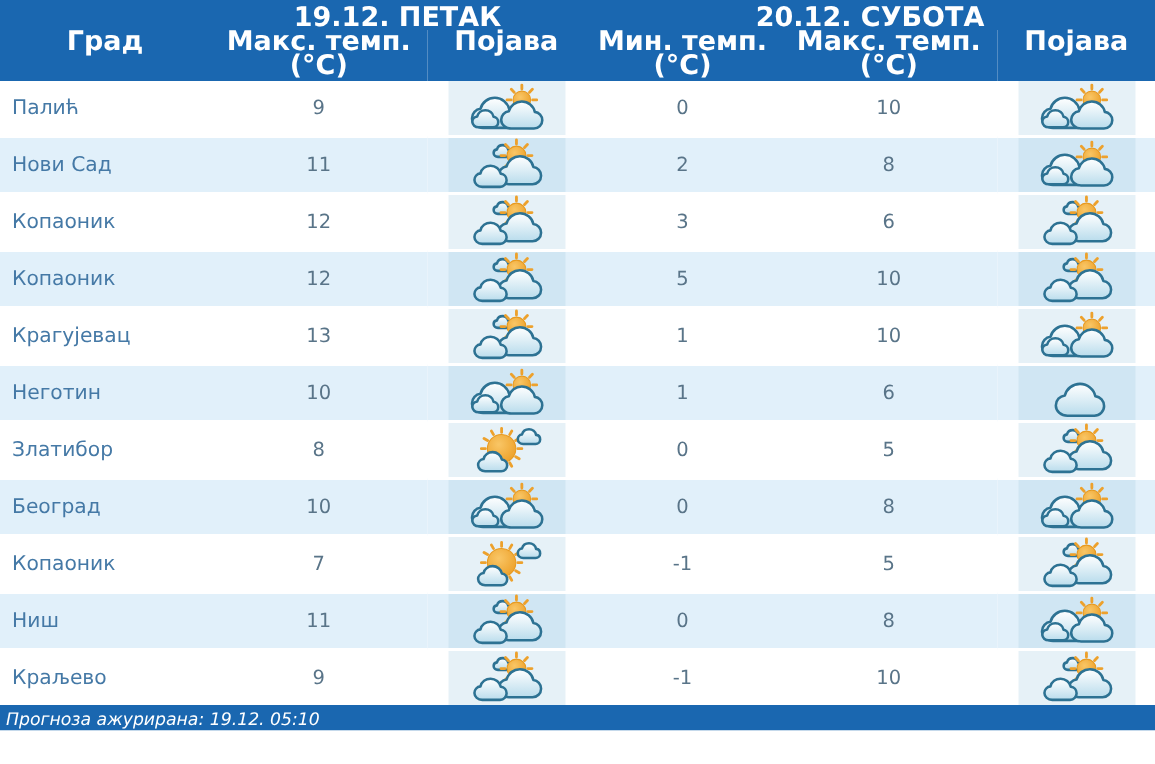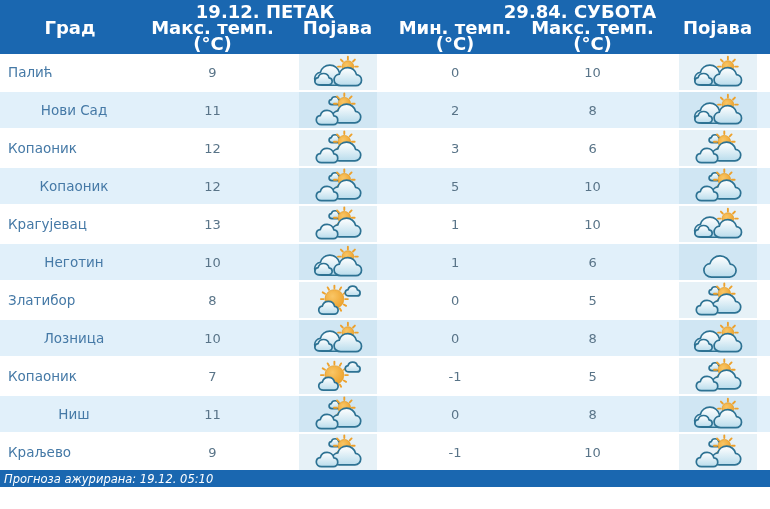--- a/index.html
+++ b/index.html
@@ -31,21 +31,21 @@
     text-align:center;
     padding:0;
     line-height:16px;
     vertical-align:top;
   }
   thead tr.hr1 th{padding-top:4px;height:16px;}
   thead tr.hr2 th{height:16px;margin-left:16px;}
   thead tr.hr3 th{height:15px;padding-bottom:2px;}
 
   tbody tr{height:24px;}
-  tbody tr.alt td{background:#e1f0fa;border-top:2px solid #ffffff;border-bottom:2px solid #ffffff;text-align:center;}
+  tbody tr.alt td{background:#e1f0fa;border-top:2px solid #ffffff;border-bottom:2px solid #ffffff;}
   tbody td{padding:0;vertical-align:middle;}
 
   td.city{
     text-align:left;
     padding-left:8px;
     font-size:13.5px;
     color:#4579a6;
   }
   td.num{
     text-align:center;
@@ -96,21 +96,21 @@
         <col class="c-max1">
         <col class="c-ico1">
       <col class="c-min2">
         <col class="c-max2">
         <col class="c-ico2">
     </colgroup>
     <thead>
       <tr class="hr1">
         <th></th>
         <th colspan="2">19.12. ПЕТАК</th>
-        <th colspan="3">29.84. СУБОТА</th>
+        <th colspan="3">20.12. СУБОТА</th>
       </tr>
       <tr class="hr2">
         <th rowspan="2">Град</th>
         <th>Макс. темп.</th>
         <th rowspan="2">Појава</th>
         <th>Мин. темп.</th>
         <th>Макс. темп.</th>
         <th rowspan="2">Појава</th>
       </tr>
       <tr class="hr3">
@@ -305,21 +305,21 @@
                 <path d="M12,35c-4.4,0-8-3.1-8-7c0-3.6,2.7-6.5,6.2-6.9c1.2-4.6,5.4-7.9,10.4-7.9c5.1,0,9.5,3.6,10.5,8.4c3.4,0.4,6,3.2,6,6.7c0,3.7-3,6.7-6.7,6.7z" transform="translate(18.5,0) scale(0.4)" fill="url(#cg)" stroke="#2d7293" stroke-width="4.75" stroke-linejoin="round"></path>
                 <path d="M37.0,4.5L37.0,1.5M43.0,7.0L45.1,4.9M45.5,13.0L48.5,13.0M43.0,19.0L45.1,21.1M37.0,21.5L37.0,24.5M31.0,19.0L28.9,21.1M28.5,13.0L25.5,13.0M31.0,7.0L28.9,4.9" stroke="#eda12c" stroke-width="2.1" stroke-linecap="round" fill="none"></path>
                 <circle cx="37" cy="13" r="7" fill="url(#sg)" stroke="#e89a20" stroke-width="0.8"></circle>
                 <path d="M12,35c-4.4,0-8-3.1-8-7c0-3.6,2.7-6.5,6.2-6.9c1.2-4.6,5.4-7.9,10.4-7.9c5.1,0,9.5,3.6,10.5,8.4c3.4,0.4,6,3.2,6,6.7c0,3.7-3,6.7-6.7,6.7z" transform="translate(20,1) scale(0.95)" fill="url(#cg)" stroke="#2d7293" stroke-width="2.00" stroke-linejoin="round"></path>
                 <path d="M12,35c-4.4,0-8-3.1-8-7c0-3.6,2.7-6.5,6.2-6.9c1.2-4.6,5.4-7.9,10.4-7.9c5.1,0,9.5,3.6,10.5,8.4c3.4,0.4,6,3.2,6,6.7c0,3.7-3,6.7-6.7,6.7z" transform="translate(3,11) scale(0.72)" fill="url(#cg)" stroke="#2d7293" stroke-width="2.64" stroke-linejoin="round"></path>
               </svg>
             </div>
           </td>
         </tr>
         <tr class="alt">
-          <td class="city">Лозница</td>
+          <td class="city">Београд</td>
           <td class="num">10</td>
           <td class="icon-cell">
             <div class="iconbox">
               <svg width="54" height="36" viewBox="0 0 60 40">
                 <path d="M12,35c-4.4,0-8-3.1-8-7c0-3.6,2.7-6.5,6.2-6.9c1.2-4.6,5.4-7.9,10.4-7.9c5.1,0,9.5,3.6,10.5,8.4c3.4,0.4,6,3.2,6,6.7c0,3.7-3,6.7-6.7,6.7z" transform="translate(0,-1) scale(1.02)" fill="url(#cg)" stroke="#2d7293" stroke-width="1.86" stroke-linejoin="round"></path>
                 <path d="M41.0,6.0L41.0,3.0M46.7,8.3L48.8,6.2M49.0,14.0L52.0,14.0M46.7,19.7L48.8,21.8M41.0,22.0L41.0,25.0M35.3,19.7L33.2,21.8M33.0,14.0L30.0,14.0M35.3,8.3L33.2,6.2" stroke="#eda12c" stroke-width="2.1" stroke-linecap="round" fill="none"></path>
                 <circle cx="41" cy="14" r="6.5" fill="url(#sg)" stroke="#e89a20" stroke-width="0.8"></circle>
                 <path d="M12,35c-4.4,0-8-3.1-8-7c0-3.6,2.7-6.5,6.2-6.9c1.2-4.6,5.4-7.9,10.4-7.9c5.1,0,9.5,3.6,10.5,8.4c3.4,0.4,6,3.2,6,6.7c0,3.7-3,6.7-6.7,6.7z" transform="translate(22,3) scale(0.92)" fill="url(#cg)" stroke="#2d7293" stroke-width="2.07" stroke-linejoin="round"></path>
                 <path d="M12,35c-4.4,0-8-3.1-8-7c0-3.6,2.7-6.5,6.2-6.9c1.2-4.6,5.4-7.9,10.4-7.9c5.1,0,9.5,3.6,10.5,8.4c3.4,0.4,6,3.2,6,6.7c0,3.7-3,6.7-6.7,6.7z" transform="translate(2,14) scale(0.58)" fill="url(#cg)" stroke="#2d7293" stroke-width="3.28" stroke-linejoin="round"></path>
               </svg>

